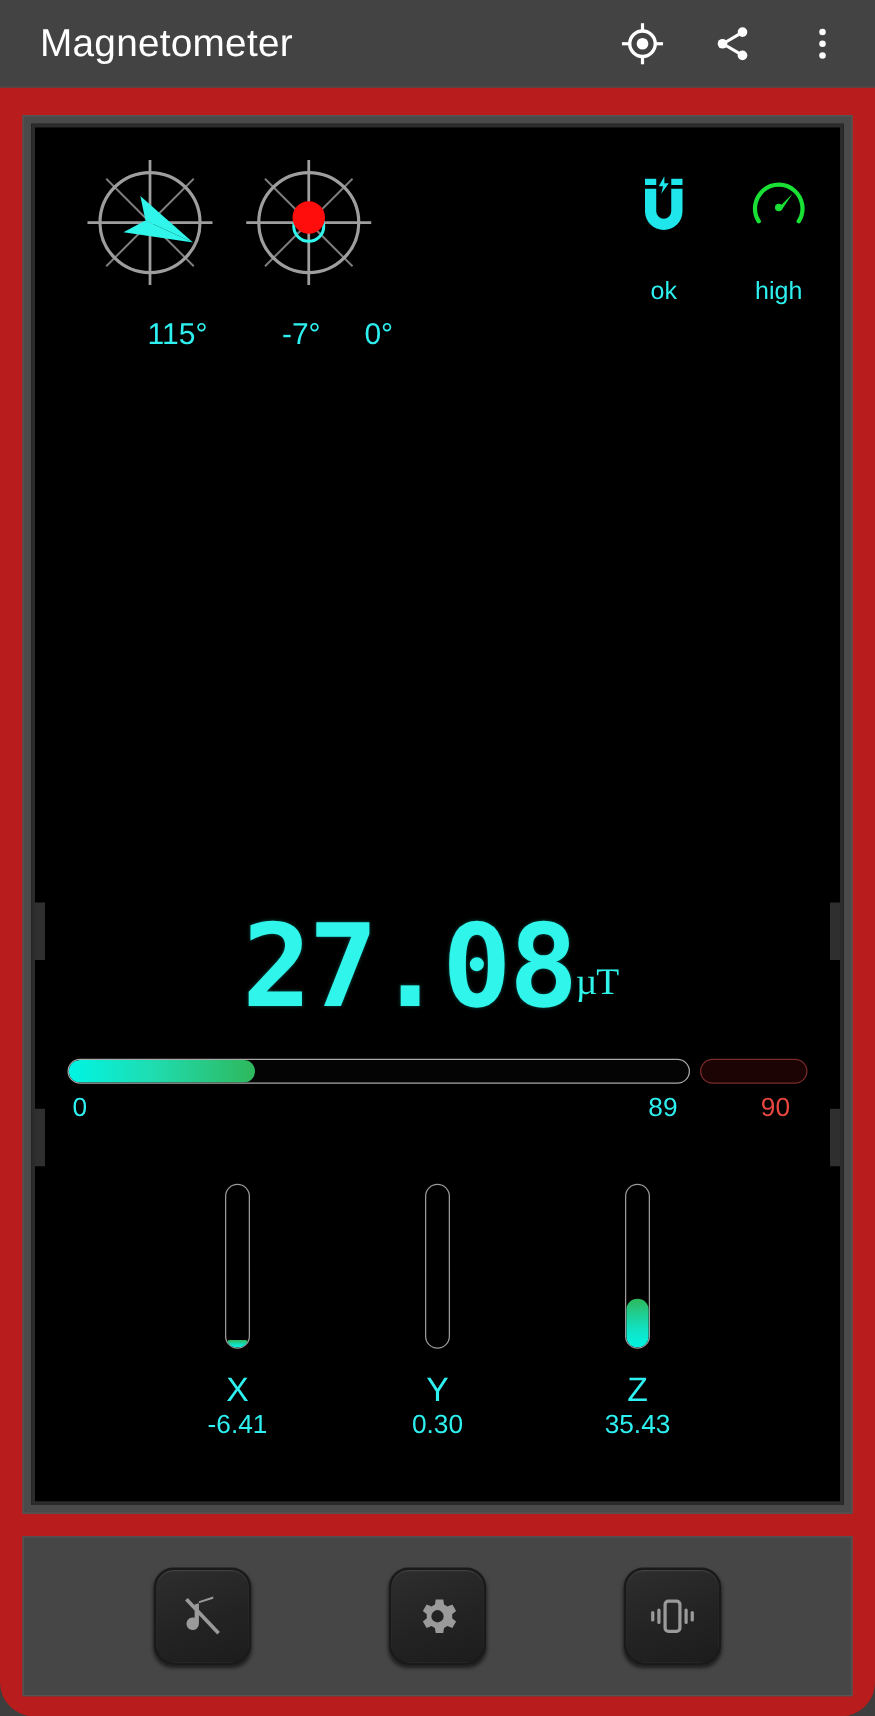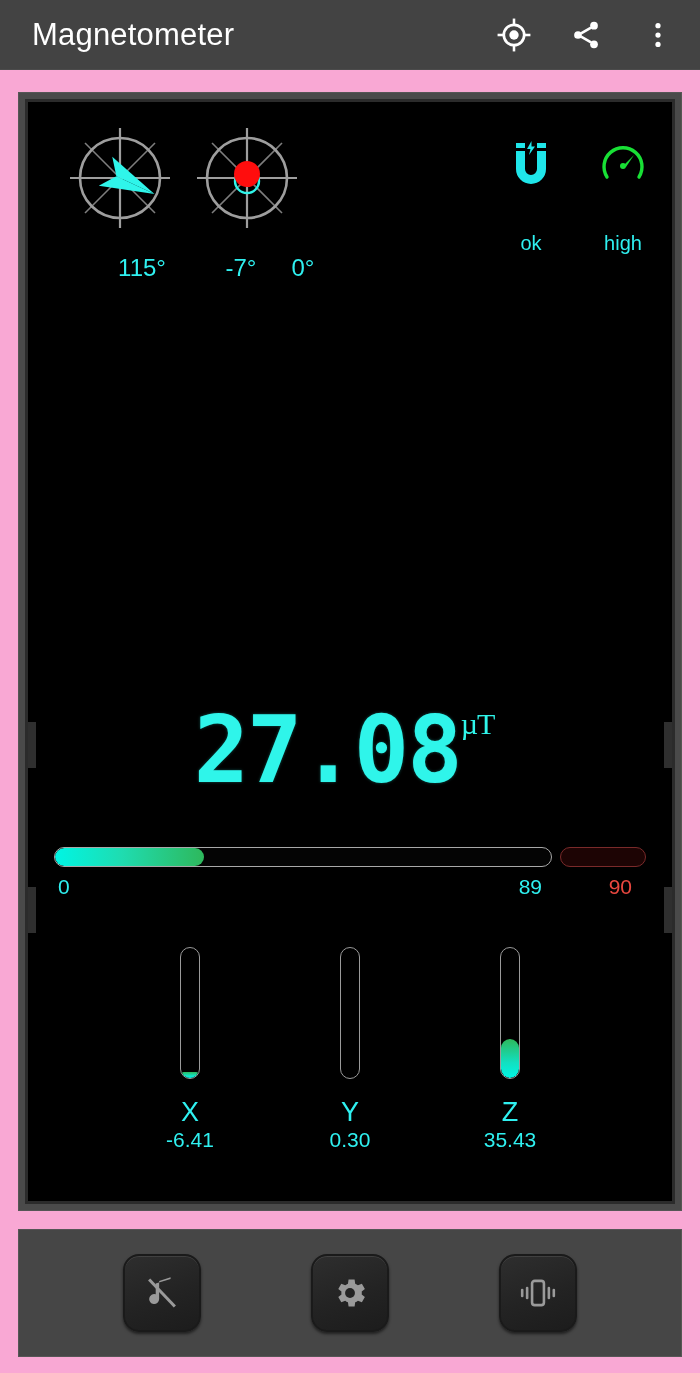--- a/index.html
+++ b/index.html
@@ -10,23 +10,24 @@
     height: 1373px;
     background: #3e3e3e;
     font-family: "Liberation Sans", sans-serif;
     overflow: hidden;
   }
 
   .app {
     position: relative;
     width: 700px;
     height: 1373px;
-    background: #f9a8d4;
+    background: #b91c1c;
     display: flex;
     flex-direction: column;
+    border-radius: 27px;
   }
 
   
   .appbar {
     height: 70px;
     flex: 0 0 70px;
     background: #434343;
     display: flex;
     align-items: center;
     padding: 0 22px 0 32px;
@@ -125,30 +126,31 @@
     width: 62px;
     text-align: center;
   }
   .status-icon {
     height: 78px;
     display: flex; align-items: center; justify-content: center;
   }
   .status-label {
     font-size: 20px;
     color: #2ff0f0;
-    margin-top: 28px;
+    margin-top: 18px;
   }
 
   
   .readout {
     position: absolute;
     left: 0; right: 12px;
     top: 605px;
     height: 110px;
     display: flex;
+    align-items: flex-end;
     justify-content: center;
   }
   .lcd-value {
     font-family: "DejaVu Sans Mono", monospace;
     font-size: 92px;
     line-height: 0.95;
     font-weight: bold;
     color: #2ff5ea;
     letter-spacing: -2px;
     text-shadow: 0 0 3px rgba(47,245,234,0.35);

